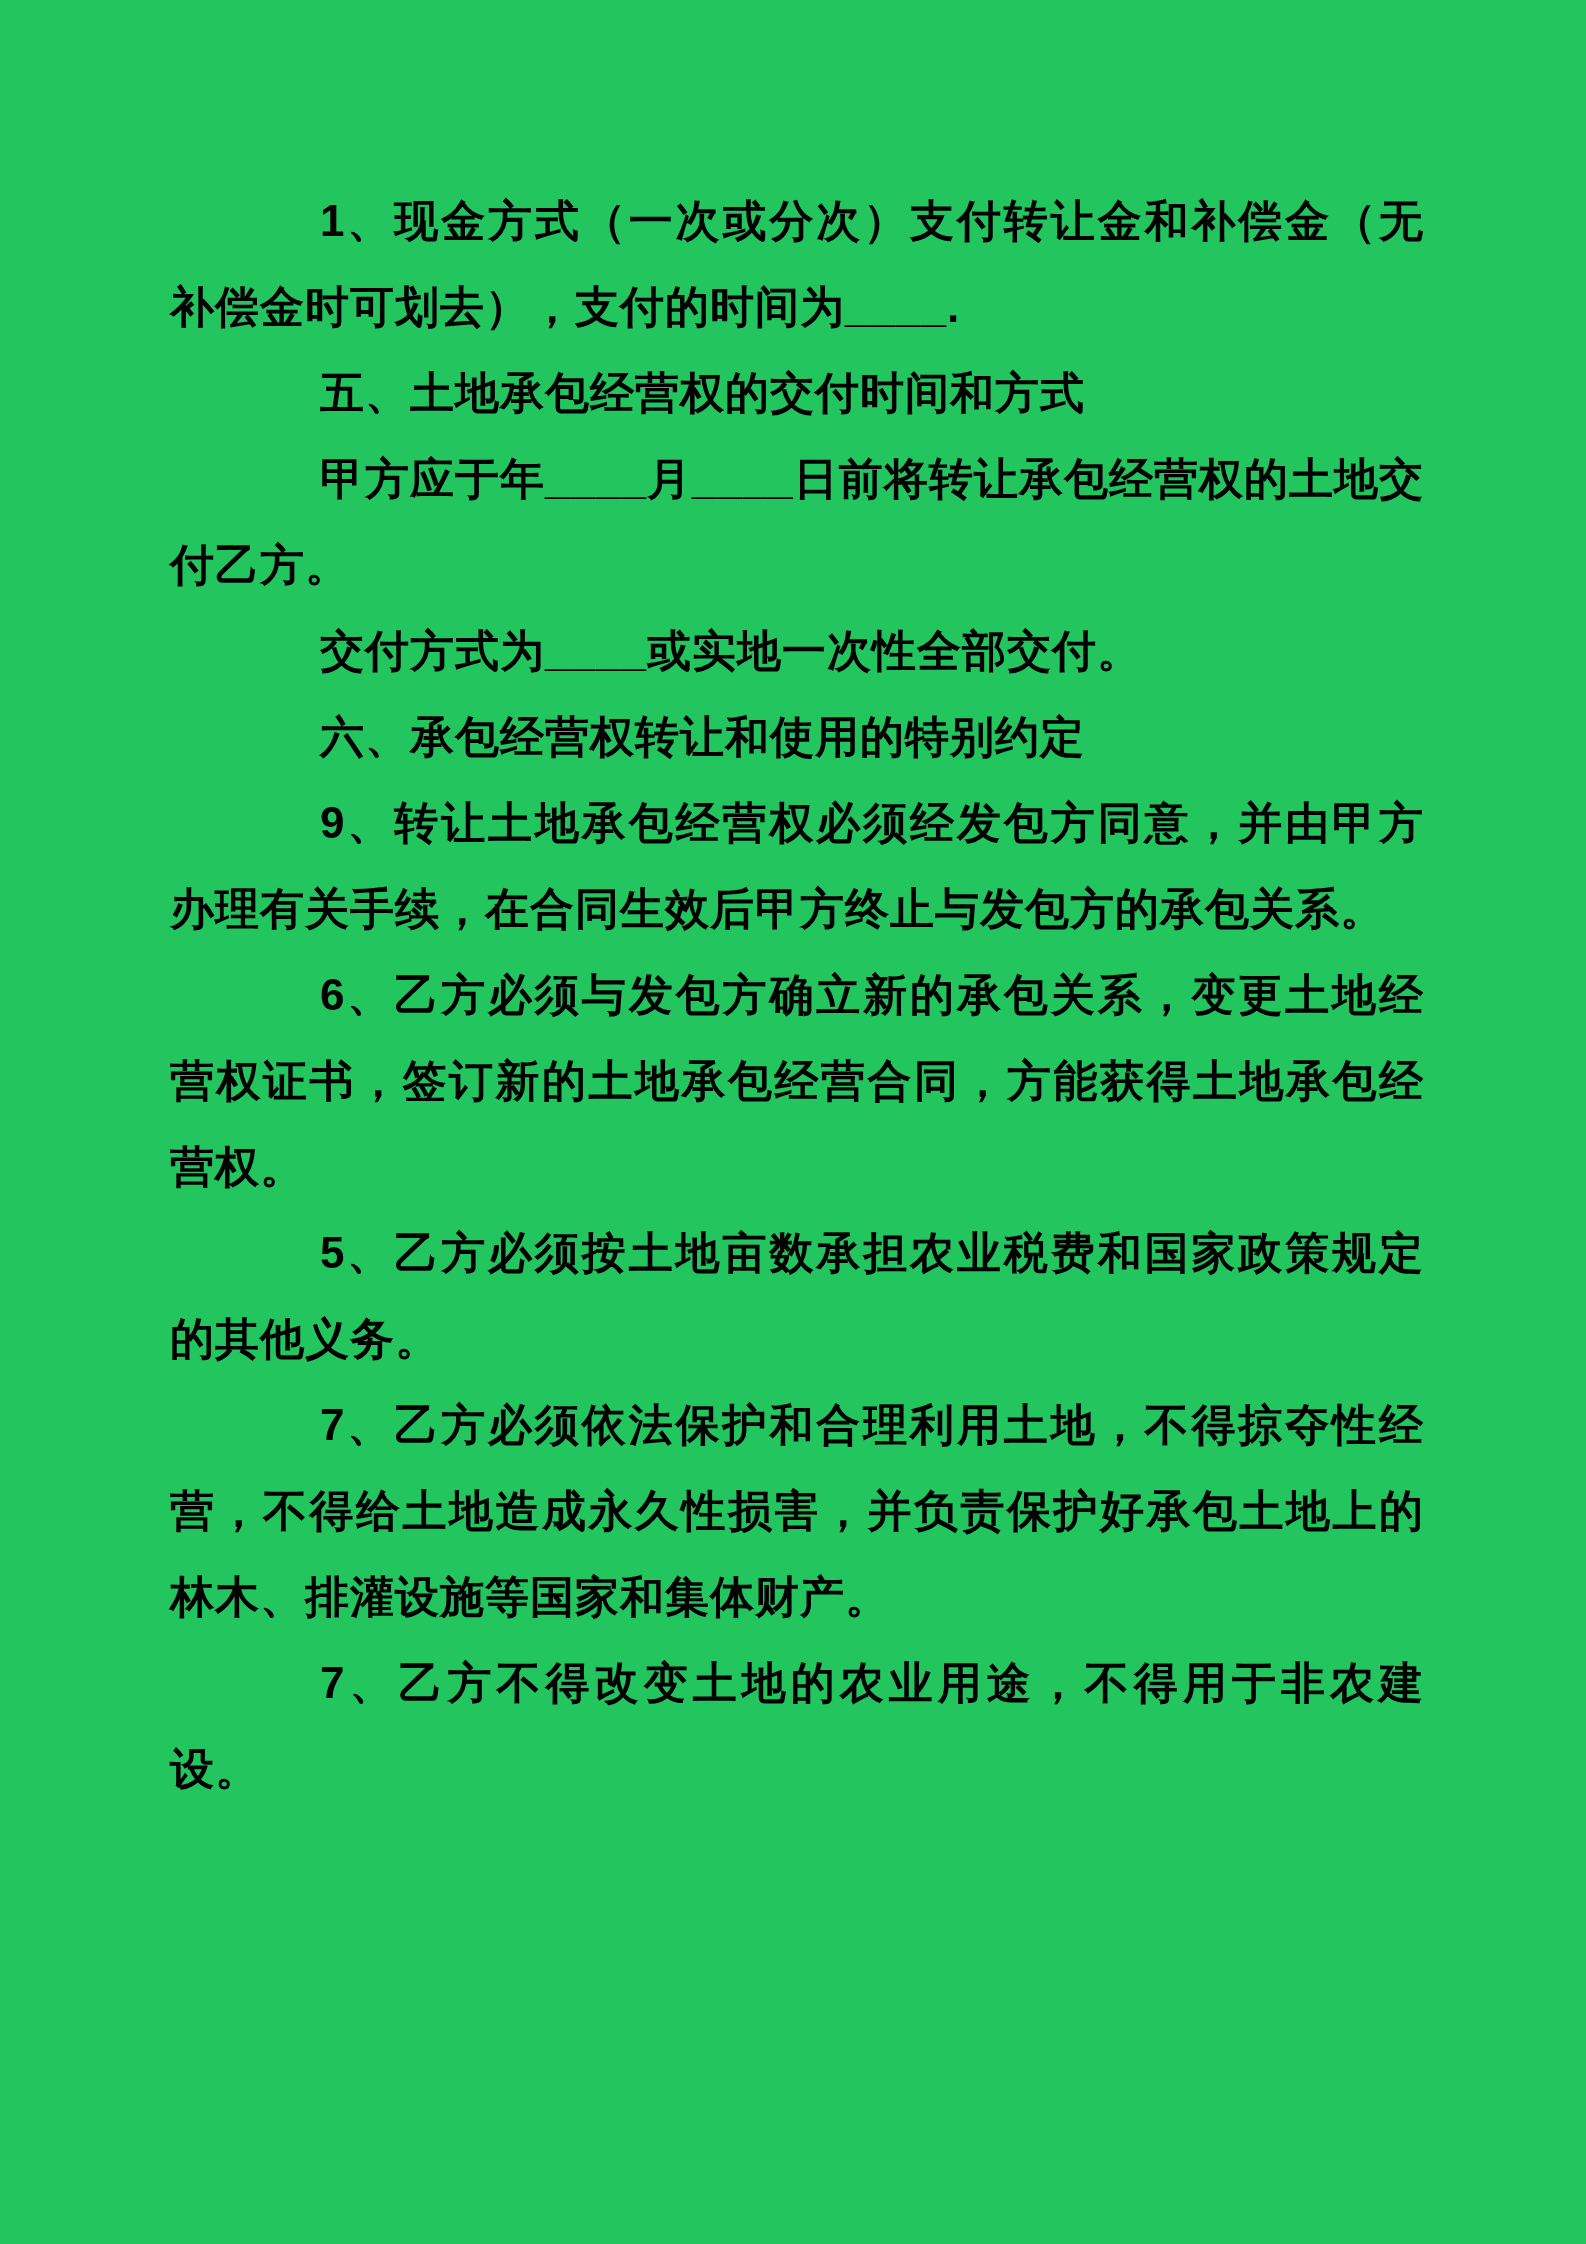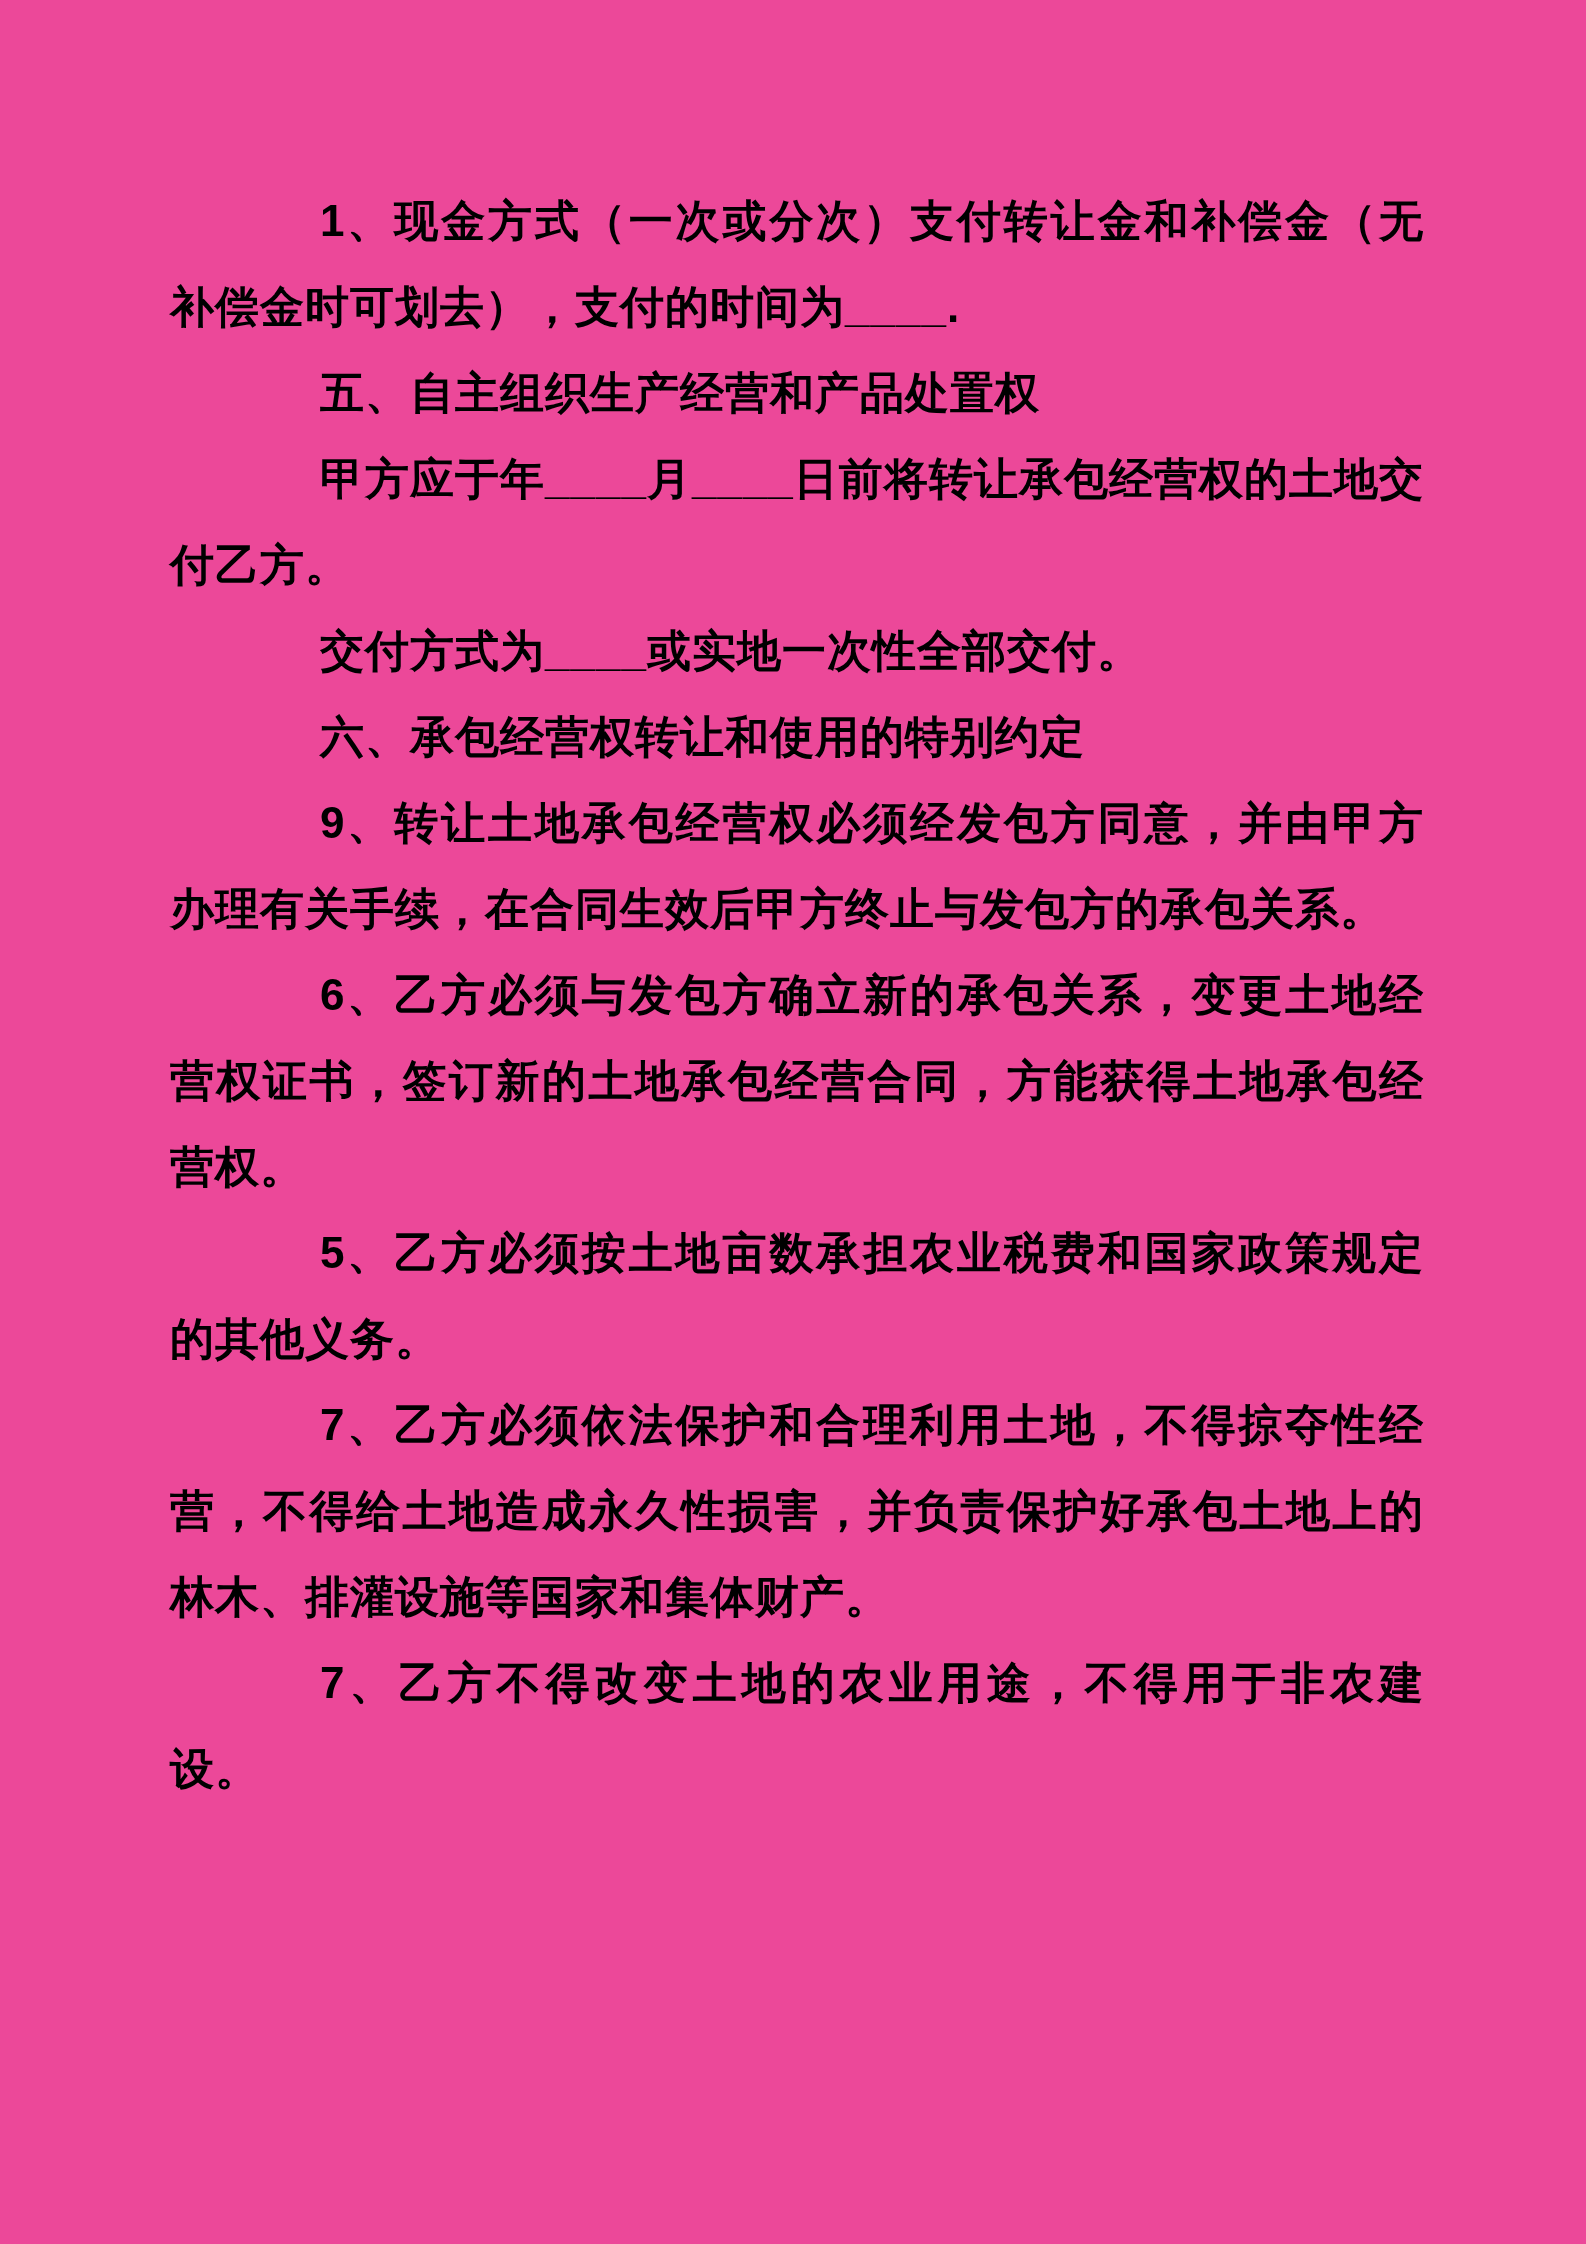--- a/index.html
+++ b/index.html
@@ -30,24 +30,24 @@
   .content p {
     margin: 0;
     padding: 0;
     text-indent: 150px;
     word-break: break-all;
   }
 </style>
 </head>
 <body>
 
-<div class="page" style="background: #ec4899;">
+<div class="page" style="background: #22c55e;">
   <div class="content" id="para-container" style="color: rgb(0, 0, 0);">
       <p>1、现金方式（一次或分次）支付转让金和补偿金（无补偿金时可划去），支付的时间为____.</p>
-      <p>五、自主组织生产经营和产品处置权</p>
+      <p>五、土地承包经营权的交付时间和方式</p>
       <p>甲方应于年____月____日前将转让承包经营权的土地交付乙方。</p>
       <p>交付方式为____或实地一次性全部交付。</p>
       <p>六、承包经营权转让和使用的特别约定</p>
       <p>9、转让土地承包经营权必须经发包方同意，并由甲方办理有关手续，在合同生效后甲方终止与发包方的承包关系。</p>
       <p>6、乙方必须与发包方确立新的承包关系，变更土地经营权证书，签订新的土地承包经营合同，方能获得土地承包经营权。</p>
       <p>5、乙方必须按土地亩数承担农业税费和国家政策规定的其他义务。</p>
       <p>7、乙方必须依法保护和合理利用土地，不得掠夺性经营，不得给土地造成永久性损害，并负责保护好承包土地上的林木、排灌设施等国家和集体财产。</p>
       <p>7、乙方不得改变土地的农业用途，不得用于非农建设。</p>
     </div>
 </div>

